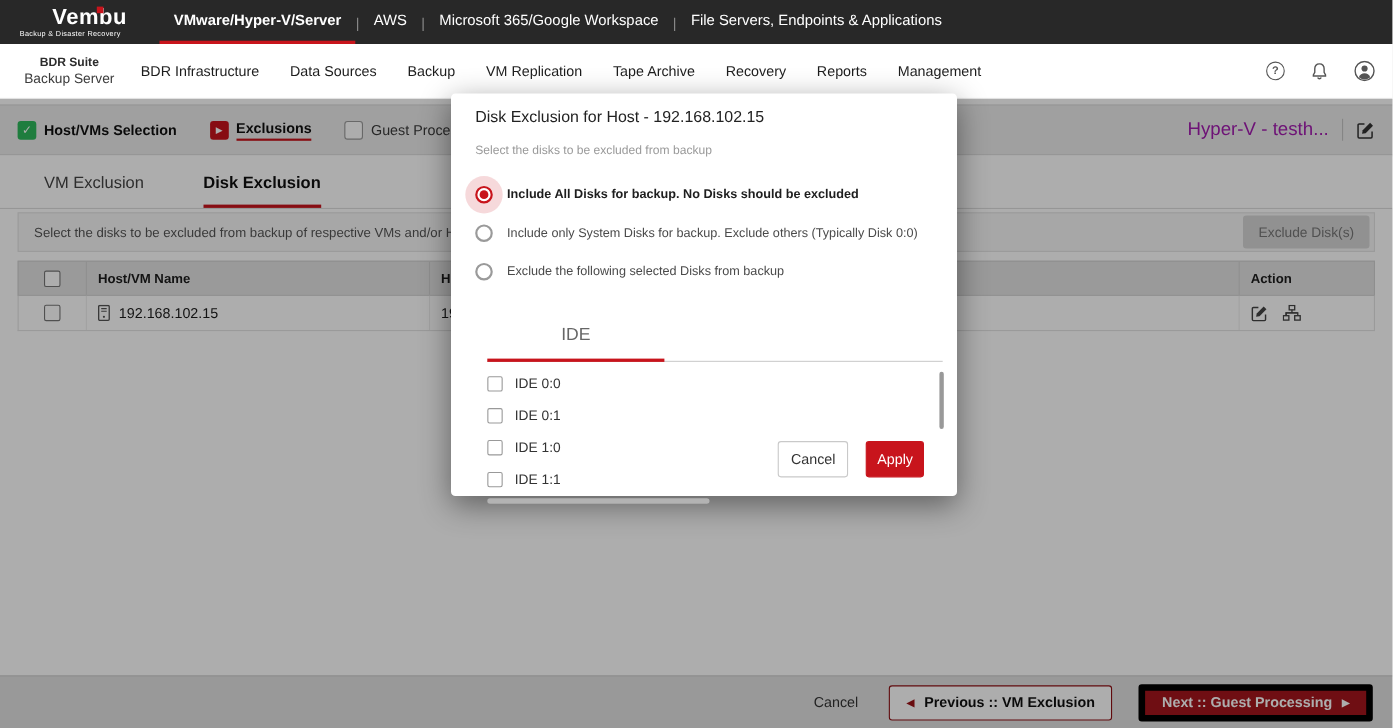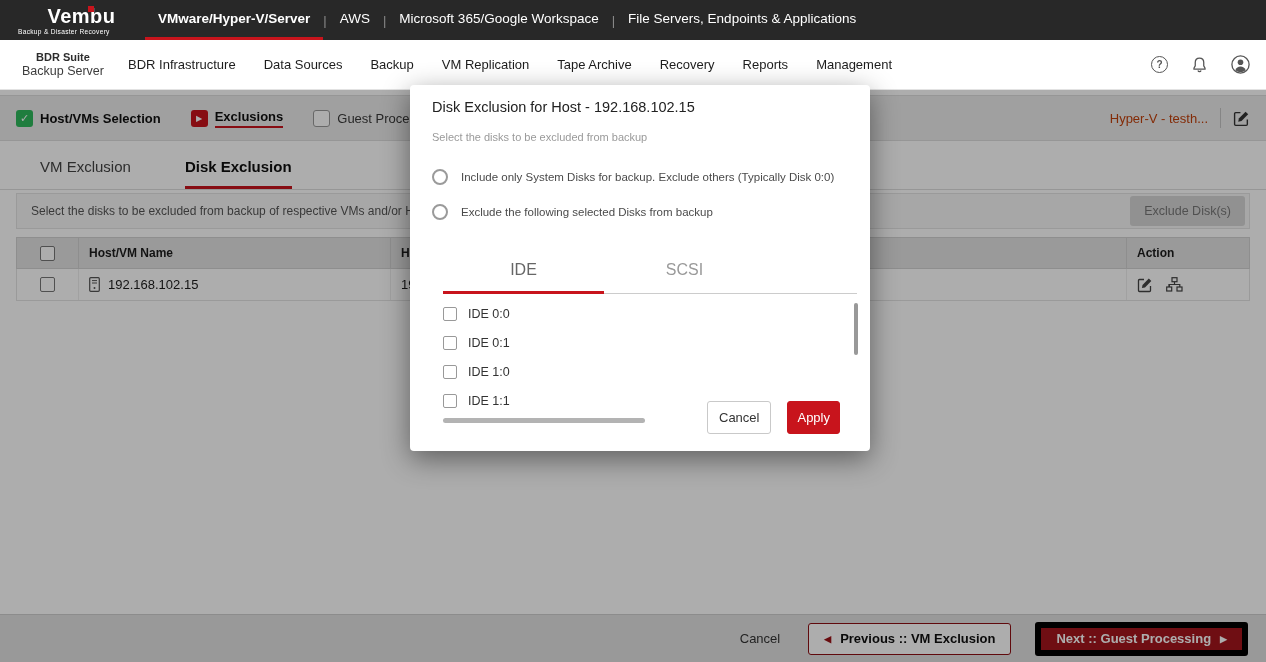--- a/index.html
+++ b/index.html
@@ -50,21 +50,21 @@
   }
   .step { display:flex; align-items:center; gap:7px; margin-right:30px; }
   .step-box { width:17px; height:17px; border-radius:3px; display:flex; align-items:center; justify-content:center; flex-shrink:0; }
   .step-box.done { background:#2eb85c; color:#fff; font-size:11px; }
   .step-box.active { background:#c8141c; color:#fff; font-size:8px; }
   .step-box.todo { background:#fff; border:1.5px solid #9a9a9a; }
   .step-label { font-size:13px; font-weight:bold; color:#101010; white-space:nowrap; }
   .step-label.underlined { border-bottom:2px solid #c8141c; padding-bottom:2px; }
   .step-label.todo { font-weight:normal; color:#3a3a3a; }
   .wizard-right { margin-left:auto; display:flex; align-items:center; gap:12px; }
-  .job-name { font-size:13px; color:#c2410c; }
+  .job-name { font-size:17px; color:#a21caf; }
   .vsep { width:1px; height:20px; background:#c5c5c5; }
 
   .tabsrow {
     position:absolute; top:142px; left:0; right:0; height:48px;
     background:#fff; border-bottom:1px solid #ddd;
     display:flex; align-items:flex-end; padding:0 30px; gap:44px;
   }
   .vtab { font-size:15px; color:#444; padding-bottom:14px; cursor:pointer;margin-left:10px; }
   .vtab.active { font-weight:bold; color:#101010; border-bottom:3px solid #c8141c; padding-bottom:11px; }
 
@@ -297,32 +297,35 @@
   </div>
 
   <div class="overlay"></div>
 
   <div class="modal">
     <div class="modal-title">Disk Exclusion for Host - 192.168.102.15</div>
     <div class="modal-sub">Select the disks to be excluded from backup</div>
 
     <div class="options">
       <div class="opt-row">
+        <span class="radio selected"></span>
+        <span class="opt-label selected">Include All Disks for backup. No Disks should be excluded</span>
+      </div>
+      <div class="opt-row">
         <span class="radio"></span>
         <span class="opt-label">Include only System Disks for backup. Exclude others (Typically Disk 0:0)</span>
       </div>
       <div class="opt-row">
         <span class="radio"></span>
         <span class="opt-label">Exclude the following selected Disks from backup</span>
       </div>
     </div>
 
     <div class="disk-tabs">
       <div class="dtab active">IDE</div>
-      <div class="dtab">SCSI</div>
     </div>
 
     <div class="disk-list">
       <div class="disk-row">
         <span class="disk-cbx"></span>
         <span class="disk-label">IDE 0:0</span>
       </div>
       <div class="disk-row">
         <span class="disk-cbx"></span>
         <span class="disk-label">IDE 0:1</span>

